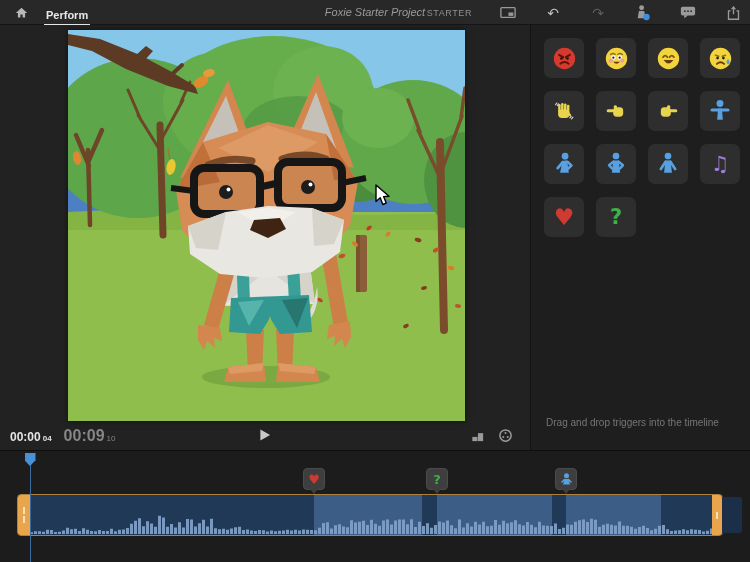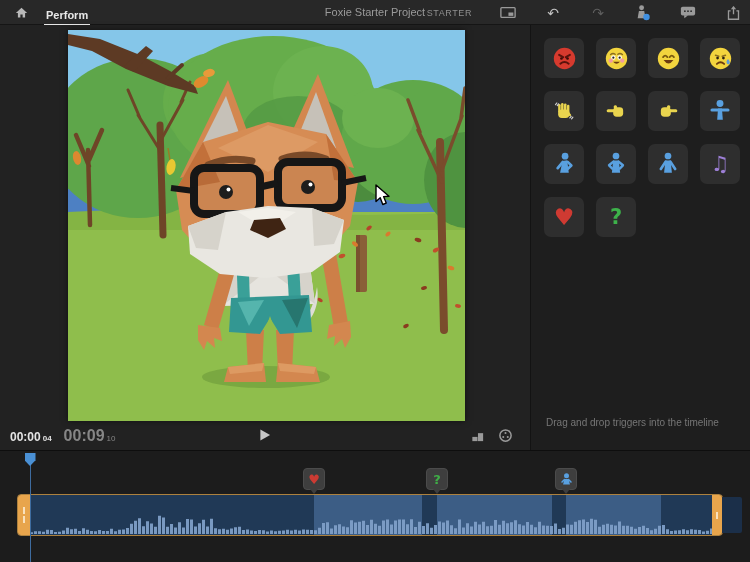--- a/index.html
+++ b/index.html
@@ -4,21 +4,21 @@
 <style>
   html,body{margin:0;padding:0;background:#111;}
   .app{position:relative;width:750px;height:562px;overflow:hidden;
        font-family:"Liberation Sans",sans-serif;background:#1f1f1f;-webkit-font-smoothing:antialiased;}
   
   .topbar{position:absolute;left:0;top:0;width:750px;height:25px;background:#282828;
           border-bottom:1px solid #151515;display:flex;align-items:center;box-sizing:border-box;}
   .tb-left{display:flex;align-items:center;gap:14px;padding-left:12px;}
   .tab{position:relative;color:#e8e8e8;font-size:11px;font-weight:bold;padding:12px 2px 6px;}
   .tab .underline{position:absolute;left:0;right:0;bottom:1px;height:2px;background:#e8e8e8;}
-  .tb-center{position:absolute;left:0;right:0;text-align:center;color:#9a9a9a;font-size:11px;pointer-events:none;}
+  .tb-center{position:absolute;left:0;right:0;text-align:center;color:#9a9a9a;font-size:11px;pointer-events:none;font-style:italic;}
   .tb-right{position:absolute;right:8px;top:0;height:25px;display:flex;align-items:center;gap:27px;}
   .mode-label{color:#8f8f8f;font-size:9px;letter-spacing:.6px;}
   .tb-icon{display:flex;align-items:center;justify-content:center;width:18px;height:18px;}
   .glyph{font-family:"DejaVu Sans",sans-serif;font-size:14px;line-height:1;}
   
   .stage{position:absolute;left:0;top:25px;width:530px;height:425px;background:#222;padding-left:20px;}
   .canvas{position:absolute;left:68px;top:5px;width:397px;height:391px;box-shadow:0 0 6px rgba(0,0,0,.5);}
   .canvas svg{display:block;}
   .transport{position:absolute;left:0;bottom:0;width:530px;height:29px;display:flex;align-items:center;}
   .timecode{position:absolute;left:10px;display:flex;align-items:baseline;gap:2px;}

